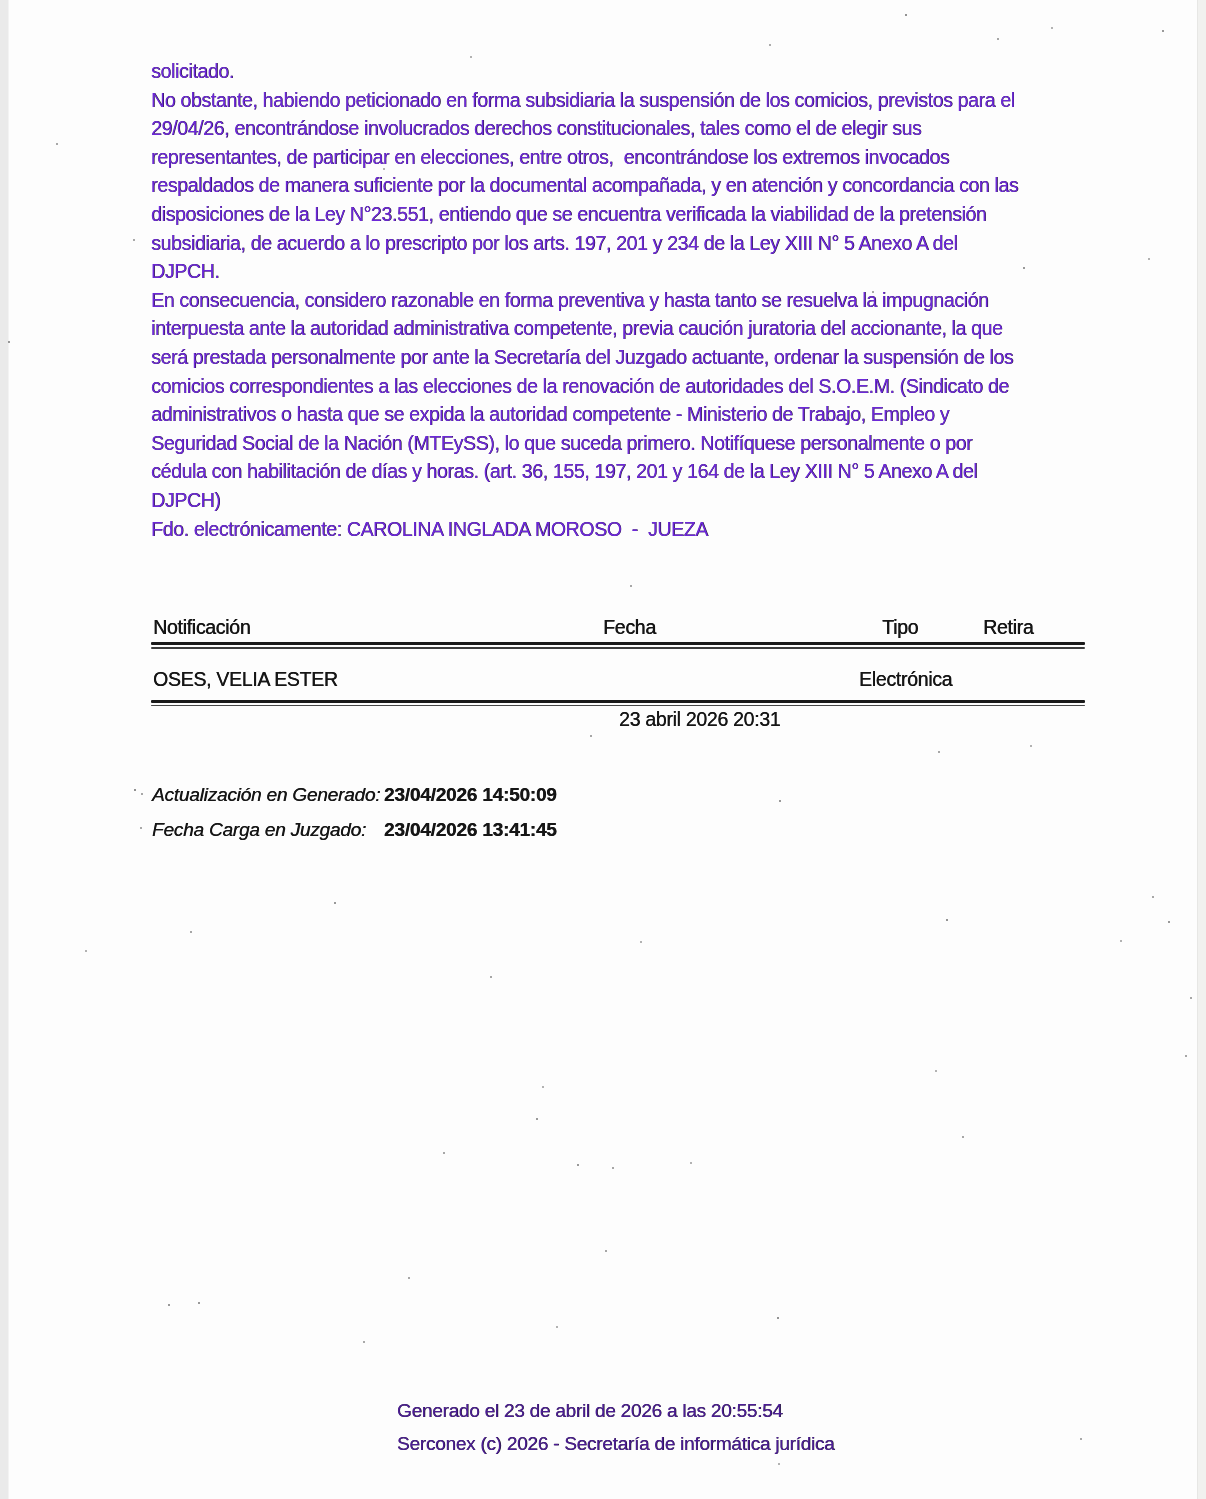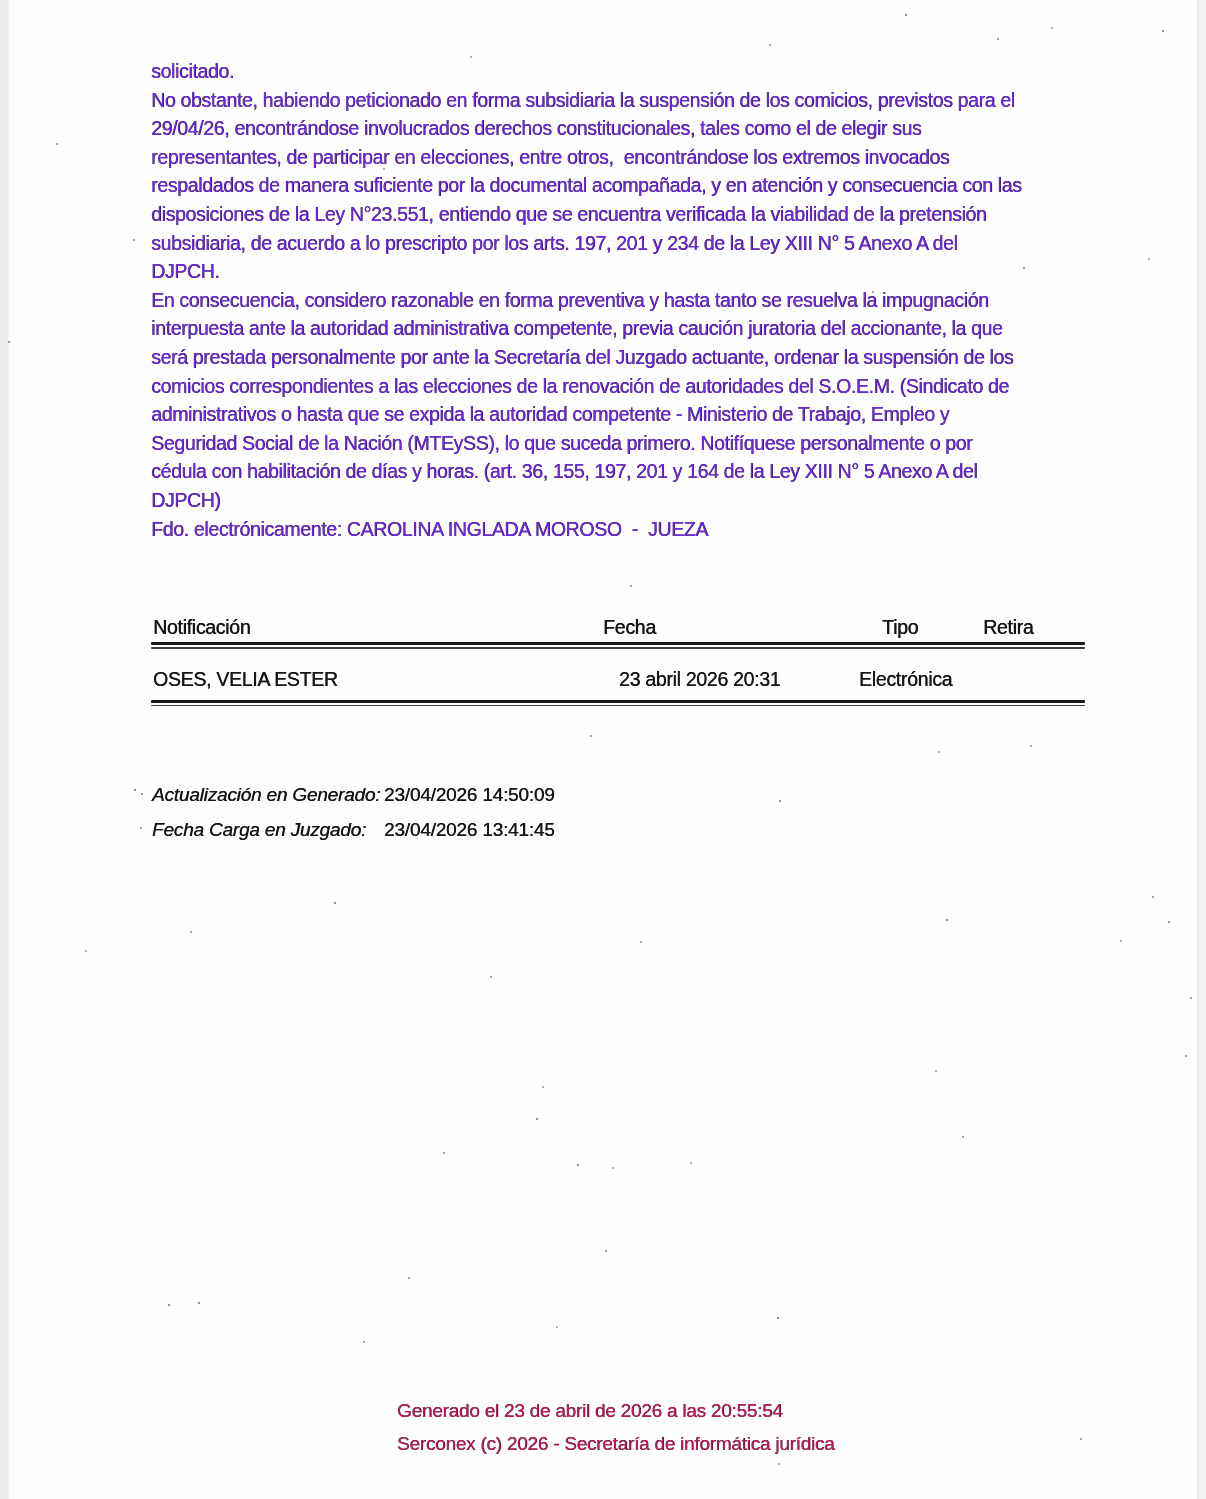--- a/index.html
+++ b/index.html
@@ -44,37 +44,37 @@
   .rule { position: absolute; background: #1a1a1a; border-radius: 1px; }
   .rule-h1 { left: 0; top: 30px; width: 934px; height: 3px; }
   .rule-h2 { left: 0; top: 35px; width: 934px; height: 1.5px; opacity: .85; }
   .rule-b1 { left: 0; top: 88px; width: 934px; height: 3px; }
   .rule-b2 { left: 0; top: 93px; width: 934px; height: 1px; opacity: .8; }
   .notif-table .td {
     position: absolute; top: 56px;
     text-shadow: 0.35px 0 0 #141414;
   }
   .td-name  { left: 2px; }
-  .td-fecha { left: 468px; }
+  .td-fecha { left: 468px; margin-top: 40px; }
   .td-tipo  { left: 708px; }
   .td-retira{ left: 832px; }
   
   .meta-row { position: absolute; left: 152px; font-size: 19px; letter-spacing: -0.2px; }
   .meta-row-1 { top: 784px; }
   .meta-row-2 { top: 819px; }
   .meta-label {
     display: inline-block; width: 232px; font-style: italic;
     text-shadow: 0.35px 0 0 #141414;
   }
-  .meta-value { display: inline-block; text-shadow: 0.35px 0 0 #141414; }
+  .meta-value { display: inline-block; text-shadow: 0.35px 0 0 #141414; font-weight: bold; }
   
   .doc-footer {
     position: absolute; left: 397px; top: 1394px;
     font-size: 19px; line-height: 33px; letter-spacing: -0.25px;
-    color: #be185d; text-shadow: 0.35px 0 0 #181818;
+    color: #4c1d95; text-shadow: 0.35px 0 0 #181818;
   }
   
   .noise {
     position: absolute; left: 0; top: 0; width: 2px; height: 2px;
     border-radius: 50%; background: transparent; pointer-events: none;
     box-shadow:
       56px 143px 0 0 #8a8a8a, 383px 168px 0 0 #9a9a9a, 905px 14px 0 0 #6e6e6e,
       997px 38px 0 0 #888,   1162px 30px 0 0 #777,    769px 44px 0 0 #909090,
       367px 95px 0 0 #999,   8px 341px 0 0 #777,      133px 239px 0 0 #8d8d8d,
       1023px 267px 0 0 #777, 1148px 258px 0 0 #999,   872px 291px 0 0 #8a8a8a,
@@ -98,21 +98,21 @@
 
 <div class="scan-edge-left"></div>
 <div class="scan-edge-right"></div>
 <div class="noise"></div>
 
 <div class="doc-body">
   <div class="line">solicitado.</div>
   <div class="line">No obstante, habiendo peticionado en forma subsidiaria la suspensión de los comicios, previstos para el</div>
   <div class="line">29/04/26, encontrándose involucrados derechos constitucionales, tales como el de elegir sus</div>
   <div class="line">representantes, de participar en elecciones, entre otros,  encontrándose los extremos invocados</div>
-  <div class="line">respaldados de manera suficiente por la documental acompañada, y en atención y consecuencia con las</div>
+  <div class="line">respaldados de manera suficiente por la documental acompañada, y en atención y concordancia con las</div>
   <div class="line">disposiciones de la Ley N°23.551, entiendo que se encuentra verificada la viabilidad de la pretensión</div>
   <div class="line">subsidiaria, de acuerdo a lo prescripto por los arts. 197, 201 y 234 de la Ley XIII N° 5 Anexo A del</div>
   <div class="line">DJPCH.</div>
   <div class="line">En consecuencia, considero razonable en forma preventiva y hasta tanto se resuelva la impugnación</div>
   <div class="line">interpuesta ante la autoridad administrativa competente, previa caución juratoria del accionante, la que</div>
   <div class="line">será prestada personalmente por ante la Secretaría del Juzgado actuante, ordenar la suspensión de los</div>
   <div class="line">comicios correspondientes a las elecciones de la renovación de autoridades del S.O.E.M. (Sindicato de</div>
   <div class="line">administrativos o hasta que se expida la autoridad competente - Ministerio de Trabajo, Empleo y</div>
   <div class="line">Seguridad Social de la Nación (MTEySS), lo que suceda primero. Notifíquese personalmente o por</div>
   <div class="line">cédula con habilitación de días y horas. (art. 36, 155, 197, 201 y 164 de la Ley XIII N° 5 Anexo A del</div>

